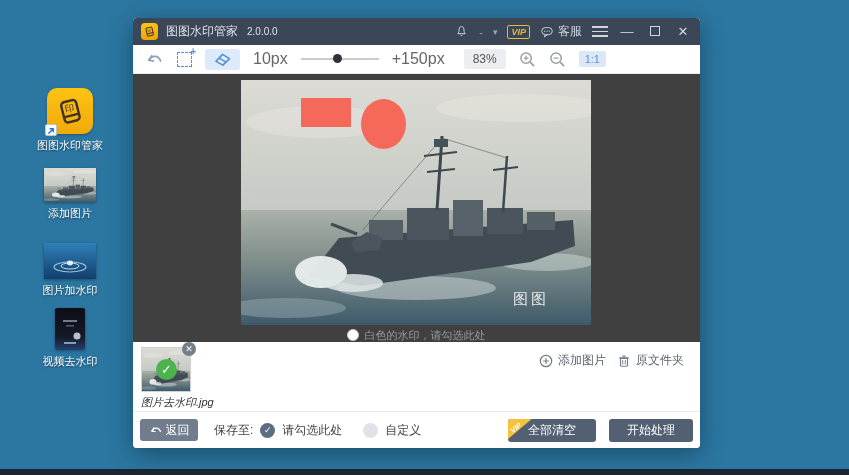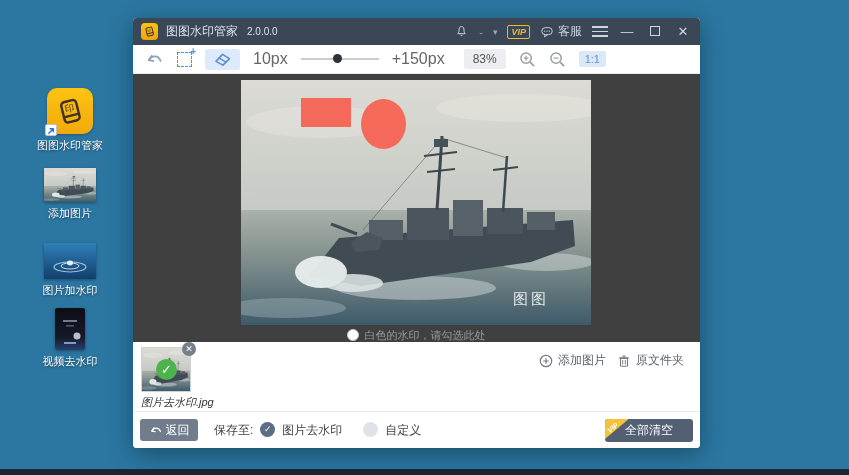--- a/index.html
+++ b/index.html
@@ -83,21 +83,21 @@
     background:#767e88; color:#fff; font-size:9px; line-height:14px; text-align:center; cursor:pointer; }
   .thumb-name { position:absolute; left:8px; top:53px; font-size:11px; color:#333;font-style:italic; }
   .strip-actions { position:absolute; right:16px; top:10px; display:flex; flex-direction:row; gap:11px; }
   .strip-action { display:flex; align-items:center; gap:5px; font-size:12px; color:#5c636e; cursor:pointer; }
 
   
   .footer { flex:1; background:#fff; border-top:1px solid #e9eaee;
     display:flex; align-items:center; padding:0 7px; }
   .back-btn { width:58px; height:22px; background:#717c8c; border-radius:3px; color:#fff;
     font-size:12px; display:flex; align-items:center; justify-content:center; gap:3px; cursor:pointer; }
-  .save-group { display:flex; margin-left:16px; gap:7px; }
+  .save-group { display:flex; align-items:center; margin-left:16px; gap:7px; }
   .save-label { font-size:12px; color:#444; }
   .radio-on { width:15px; height:15px; border-radius:50%; background:#5d6d83; color:#fff;
     font-size:9px; display:flex; align-items:center; justify-content:center; cursor:pointer; }
   .radio-off { width:15px; height:15px; border-radius:50%; background:#dfe2e7; cursor:pointer; margin-left:14px; }
   .radio-label { font-size:12px; color:#444; }
   .footer-right { margin-left:auto; display:flex; align-items:center; gap:13px; }
   .proc-btn { height:23px; background:#535f72; border-radius:3px; color:#fff; font-size:12px;
     display:flex; align-items:center; justify-content:center; cursor:pointer; position:relative; overflow:hidden; }
   .batch { width:88px; }
   .start { width:84px; }
@@ -377,26 +377,29 @@
   <div class="footer">
     <div class="back-btn">
       <svg width="14" height="11" viewBox="0 0 20 16" style="color:#fff">
           <use href="#undoArrow"></use>
         </svg>
       <span>返回</span>
     </div>
     <div class="save-group">
       <span class="save-label">保存至:</span>
       <span class="radio-on">✓</span>
-      <span class="radio-label">图片去水印</span>
+      <span class="radio-label">请勾选此处</span>
       <span class="radio-off"></span>
       <span class="radio-label">自定义</span>
     </div>
     <div class="footer-right">
       <div class="proc-btn batch">
         <span class="vip-ribbon">
             <span>VIP</span>
           </span>
         <span>全部清空</span>
       </div>
+      <div class="proc-btn start">
+        <span>开始处理</span>
+      </div>
     </div>
   </div>
 </div>
 
 </body></html>

